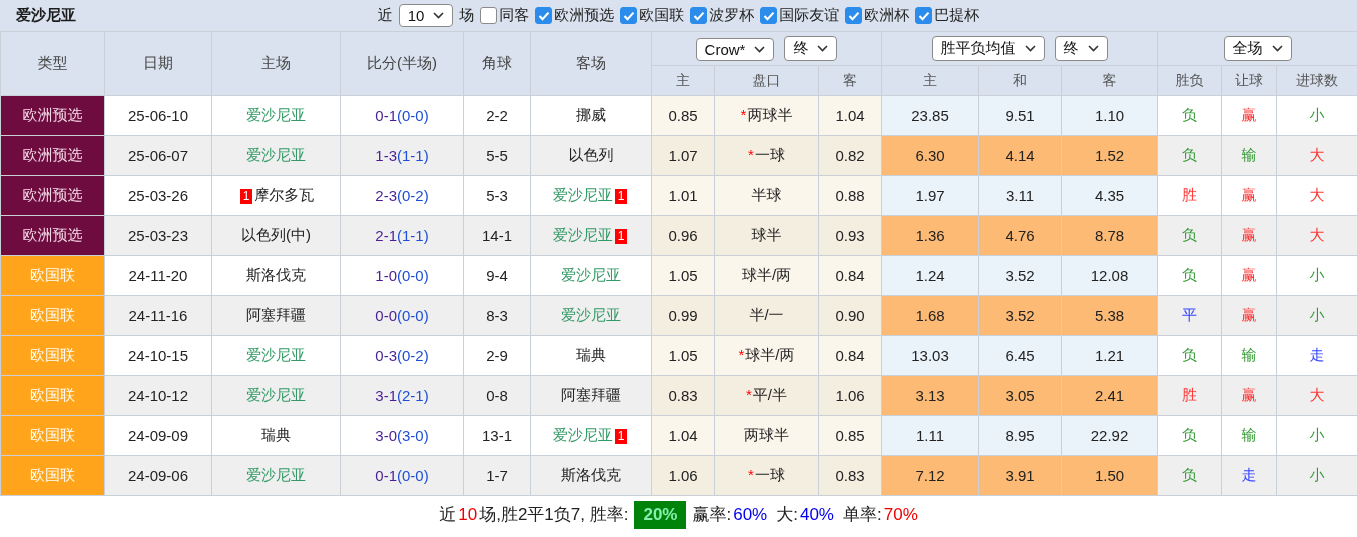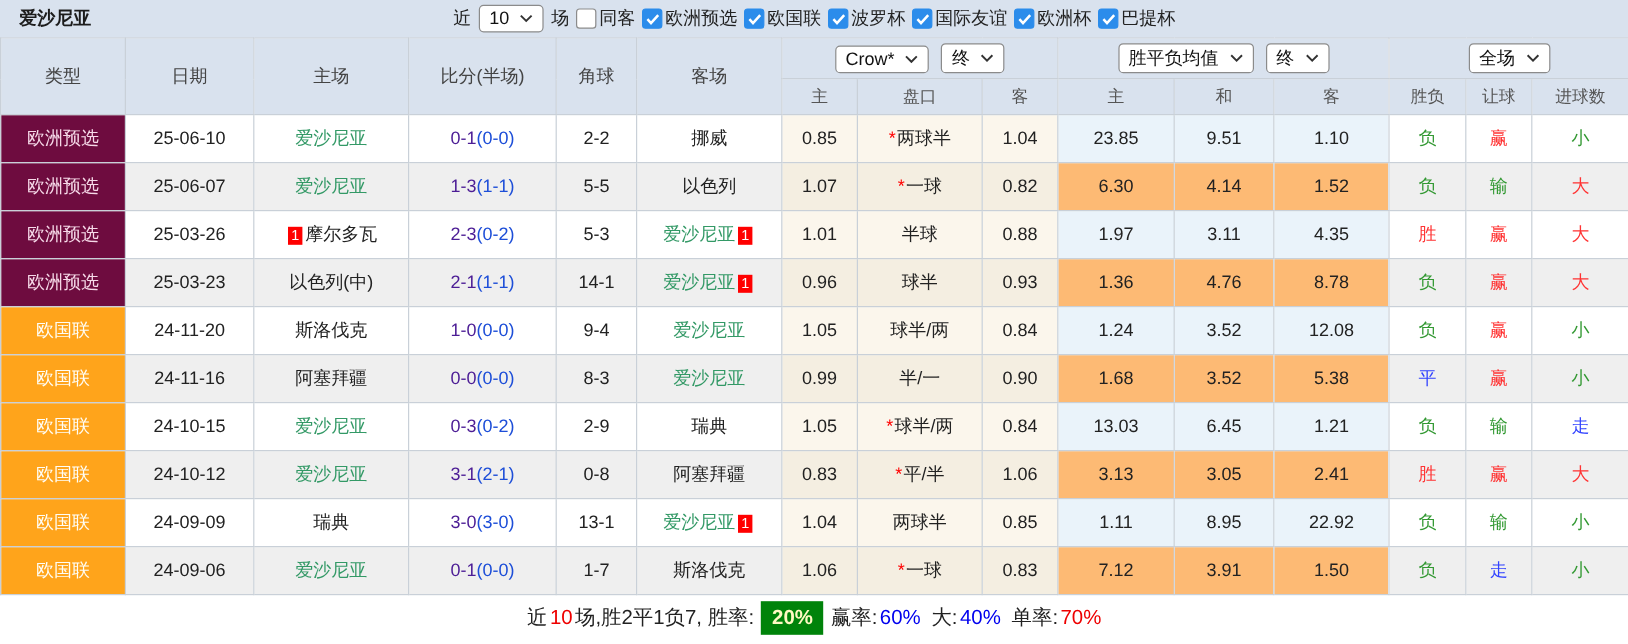--- a/index.html
+++ b/index.html
@@ -43,21 +43,21 @@
   .star { color:#ff0000; margin-right:1px; }
   .res-green { color:#339933; }
   .res-red   { color:#ff3333; }
   .res-blue  { color:#3344ff; }
   .badge { display:inline-block; background:#ff0000; color:#fff; font-size:12px; line-height:15px;
            padding:0 3px; margin:0 2px; vertical-align:middle; }
 
   
   .summary { height:37px; display:flex; align-items:center; justify-content:center; font-size:17px; color:#222; }
   .summary span { margin:0 1px; }
-  .win-rate-box { background:#00830a; color:#fef9c3; font-weight:bold; padding:4px 9px; margin:0 5px !important; }
+  .win-rate-box { background:#00830a; color:#86efac; font-weight:bold; padding:4px 9px; margin:0 5px !important; }
   .blue-val { color:#0000ee; }
   .red-val  { color:#ee0000; }
 </style>
 </head>
 <body>
 
 <div class="page">
 
   <div class="topbar">
     <div class="title">爱沙尼亚</div>

